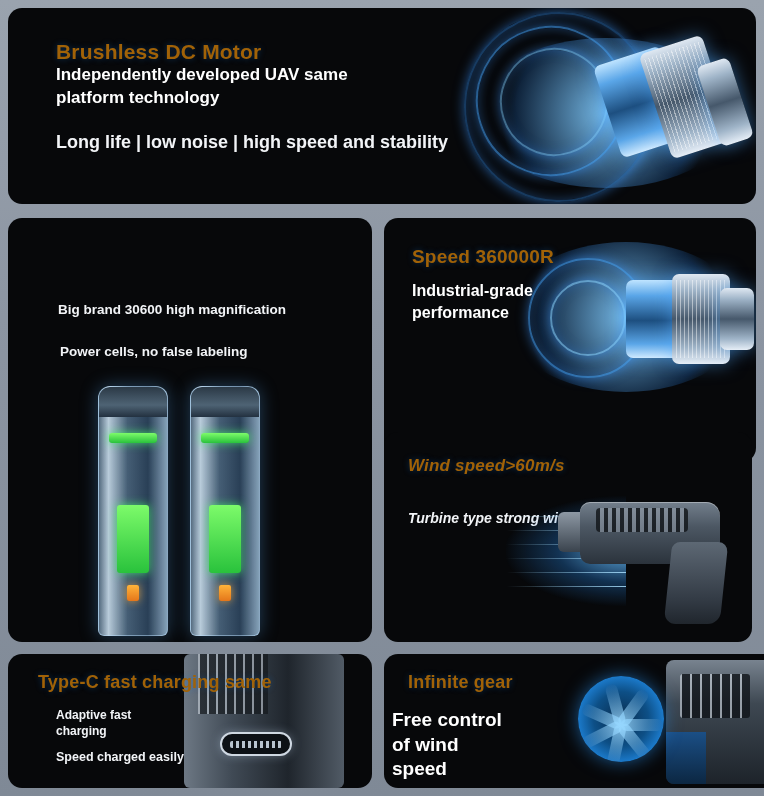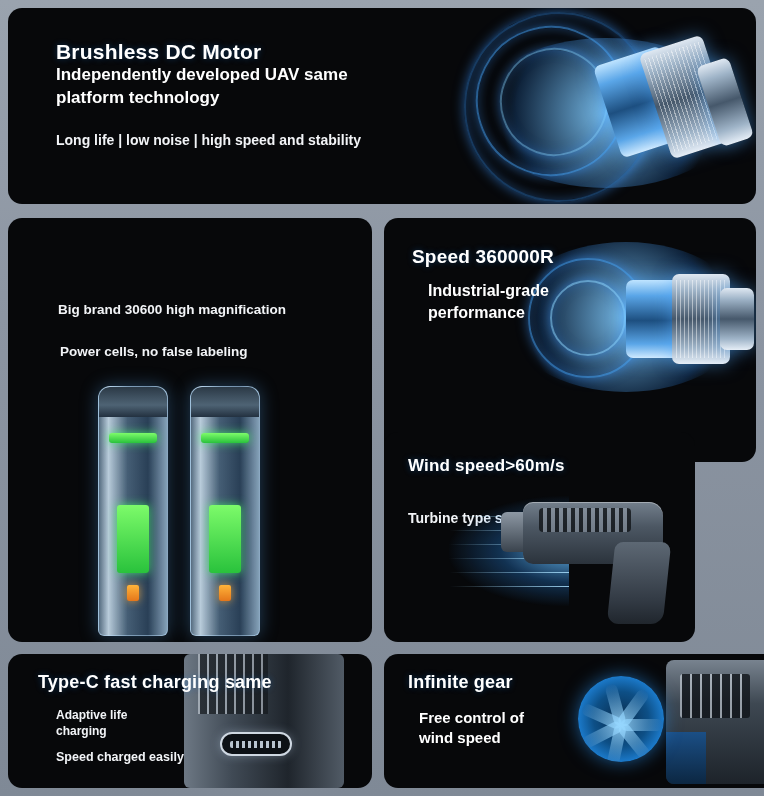--- a/index.html
+++ b/index.html
@@ -24,40 +24,40 @@
     background: #07080a;
     border-radius: 14px;
     overflow: hidden;
   }
   .card .inner {
     position: relative;
     width: 100%;
     height: 100%;
   }
   .headline {
-    color: #ffffff;
+    color: #a16207;
     font-weight: bold;
     letter-spacing: .2px;
     text-shadow: 0 0 6px rgba(20,120,220,.35);
   }
   .subline {
     color: #ffffff;
     font-weight: bold;
   }
   .detail {
     color: #f2f4f7;
     font-weight: bold;
   }
 
   
   #card-motor { left: 8px; top: 8px; width: 748px; height: 196px; }
   #card-motor .txt { position: absolute; left: 48px; top: 32px; }
   #card-motor .headline { font-size: 21px; }
   #card-motor .subline { font-size: 17px; line-height: 1.35; }
-  #card-motor .detail { font-size: 14px; margin-top: 22px; }
+  #card-motor .detail { font-size: 18px; margin-top: 22px; }
 
   
   .motor-art {
     position: absolute;
     right: 0; top: 0;
     width: 300px; height: 196px;
   }
   .ring {
     position: absolute;
     border-radius: 50%;
@@ -125,21 +125,21 @@
     box-shadow: 0 0 8px rgba(255,170,50,.7);
   }
 
   
   #card-speed { left: 384px; top: 218px; width: 372px; height: 244px; }
   #card-speed .headline { position: absolute; left: 28px; top: 28px; font-size: 19px; }
   #card-speed .subline { position: absolute; left: 28px; top: 62px; font-size: 16px; line-height: 1.4; }
   .speed-art { position: absolute; right: 0; top: 0; width: 250px; height: 204px; }
 
   
-  #card-wind { left: 384px; top: 432px; width: 311px; height: 210px; }
+  #card-wind { left: 384px; top: 432px; width: 368px; height: 210px; font-style: italic; }
   #card-wind .headline { position: absolute; left: 24px; top: 24px; font-size: 17px; }
   #card-wind .detail { position: absolute; left: 24px; top: 78px; font-size: 14px; }
   .blower {
     position: absolute; right: 4px; top: 48px; width: 230px; height: 150px;
   }
   .blower .body {
     position: absolute; left: 62px; top: 22px; width: 140px; height: 62px;
     border-radius: 10px 14px 10px 10px;
     background: linear-gradient(180deg,#737f8c 0%, #4c5763 40%, #2b333c 100%);
     box-shadow: inset 0 1px 0 rgba(255,255,255,.35);
@@ -196,21 +196,21 @@
   }
   .usbc .pins {
     position: absolute; left: 8px; right: 8px; top: 7px; height: 7px;
     background: repeating-linear-gradient(90deg,#b9c4d0 0 3px, #0d1116 3px 6px);
     border-radius: 2px;
   }
 
   
   #card-gear { left: 384px; top: 654px; width: 404px; height: 134px; }
   #card-gear .headline { position: absolute; left: 24px; top: 18px; font-size: 18px; }
-  #card-gear .subline { position: absolute; left: 35px; top: 54px; font-size: 15px; line-height: 1.3; }
+  #card-gear .subline { position: absolute; left: 8px; top: 54px; font-size: 19px; line-height: 1.3; }
   .gear-art { position: absolute; right: 0; top: 0; width: 230px; height: 134px; }
   .fan-circle {
     position: absolute; left: 20px; top: 22px; width: 86px; height: 86px;
     border-radius: 50%;
     background: radial-gradient(circle at 50% 50%, #0a2c4d 0%, #0d4f86 45%, #1b79c9 70%, #07263f 100%);
     box-shadow: 0 0 18px rgba(40,140,230,.6);
     overflow: hidden;
   }
   .fan-circle .blade {
     position: absolute; left: 50%; top: 50%;
@@ -286,21 +286,21 @@
       <div class="speed-art">
         <div class="glowdot" style="left:0px; top:24px; width:240px; height:150px;"></div>
         <div class="ring" style="left:22px; top:40px; width:120px; height:120px;"></div>
         <div class="ring" style="left:44px; top:62px; width:76px; height:76px; border-color:rgba(130,205,255,.6);"></div>
         <div class="barrel blue" style="left:120px; top:62px; width:58px; height:78px;"></div>
         <div class="barrel" style="left:166px; top:56px; width:58px; height:90px;"></div>
         <div class="fins" style="left:170px; top:62px; width:50px; height:78px;"></div>
         <div class="barrel" style="left:214px; top:70px; width:34px; height:62px;"></div>
       </div>
       <div class="headline">Speed 360000R</div>
-      <div class="subline" style="max-width:180px;margin-left:16px;">Industrial-grade performance</div>
+      <div class="subline" style="max-width:180px;">Industrial-grade performance</div>
     </div>
   </div>
 
   <div class="card" id="card-wind">
     <div class="inner">
       <div class="headline">Wind speed&gt;60m/s</div>
       <div class="detail">Turbine type strong wind</div>
       <div class="blower">
         <div class="windjet">
           <div class="line" style="top:20px;"></div>
@@ -321,21 +321,21 @@
   <div class="card" id="card-typec">
     <div class="inner">
       <div class="charger">
         <div class="shell"></div>
         <div class="ribs"></div>
         <div class="usbc">
           <div class="pins"></div>
         </div>
       </div>
       <div class="headline">Type-C fast charging same</div>
-      <div class="detail d1" style="max-width:110px;">Adaptive life charging</div>
+      <div class="detail d1" style="max-width:110px;">Adaptive fast charging</div>
       <div class="detail d2">Speed charged easily</div>
     </div>
   </div>
 
   <div class="card" id="card-gear">
     <div class="inner">
       <div class="gear-art">
         <div class="gear-body">
           <div class="ribs"></div>
           <div class="blue"></div>

